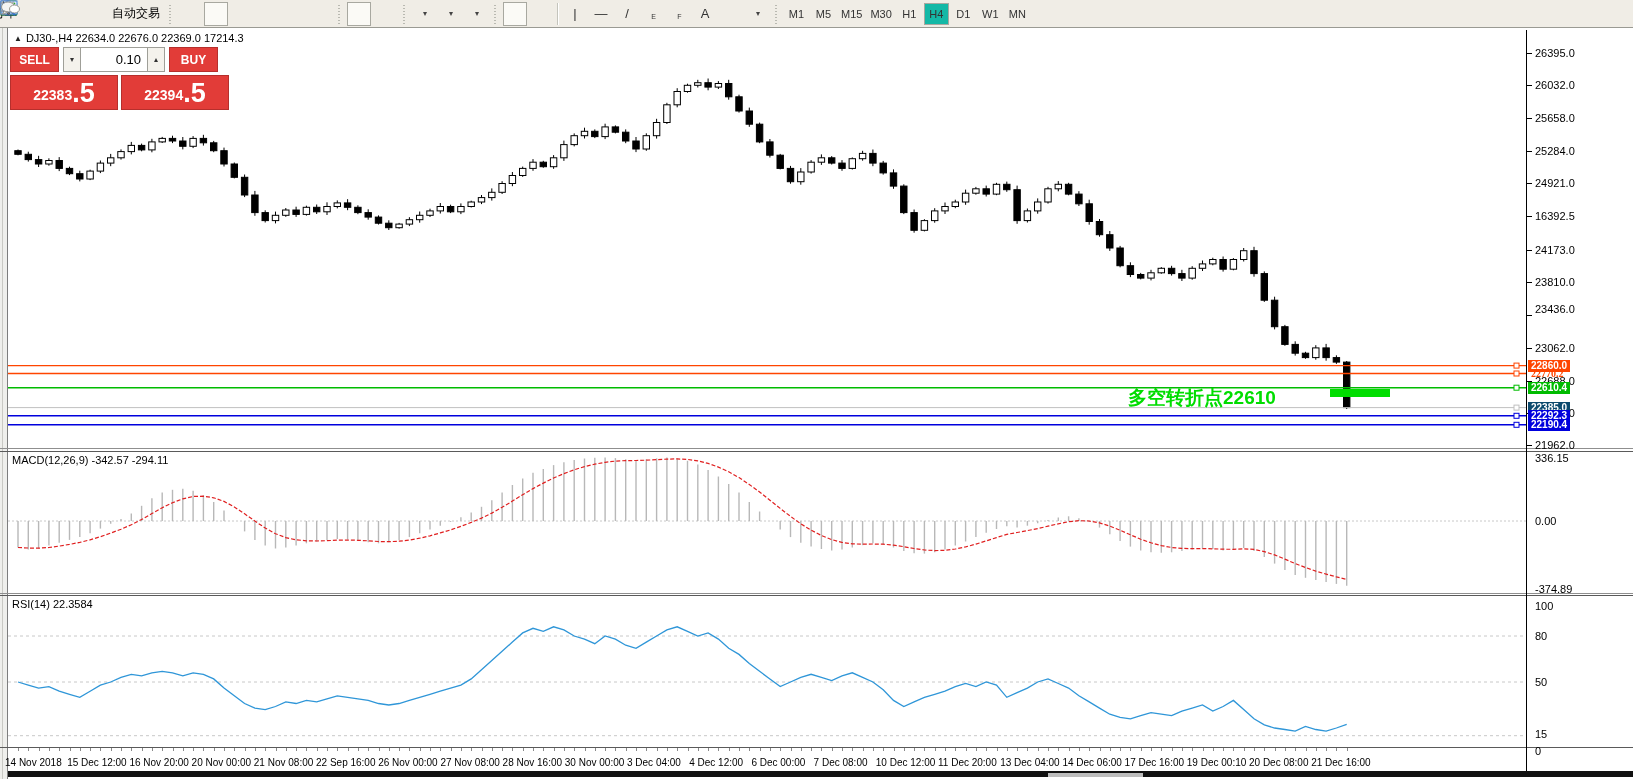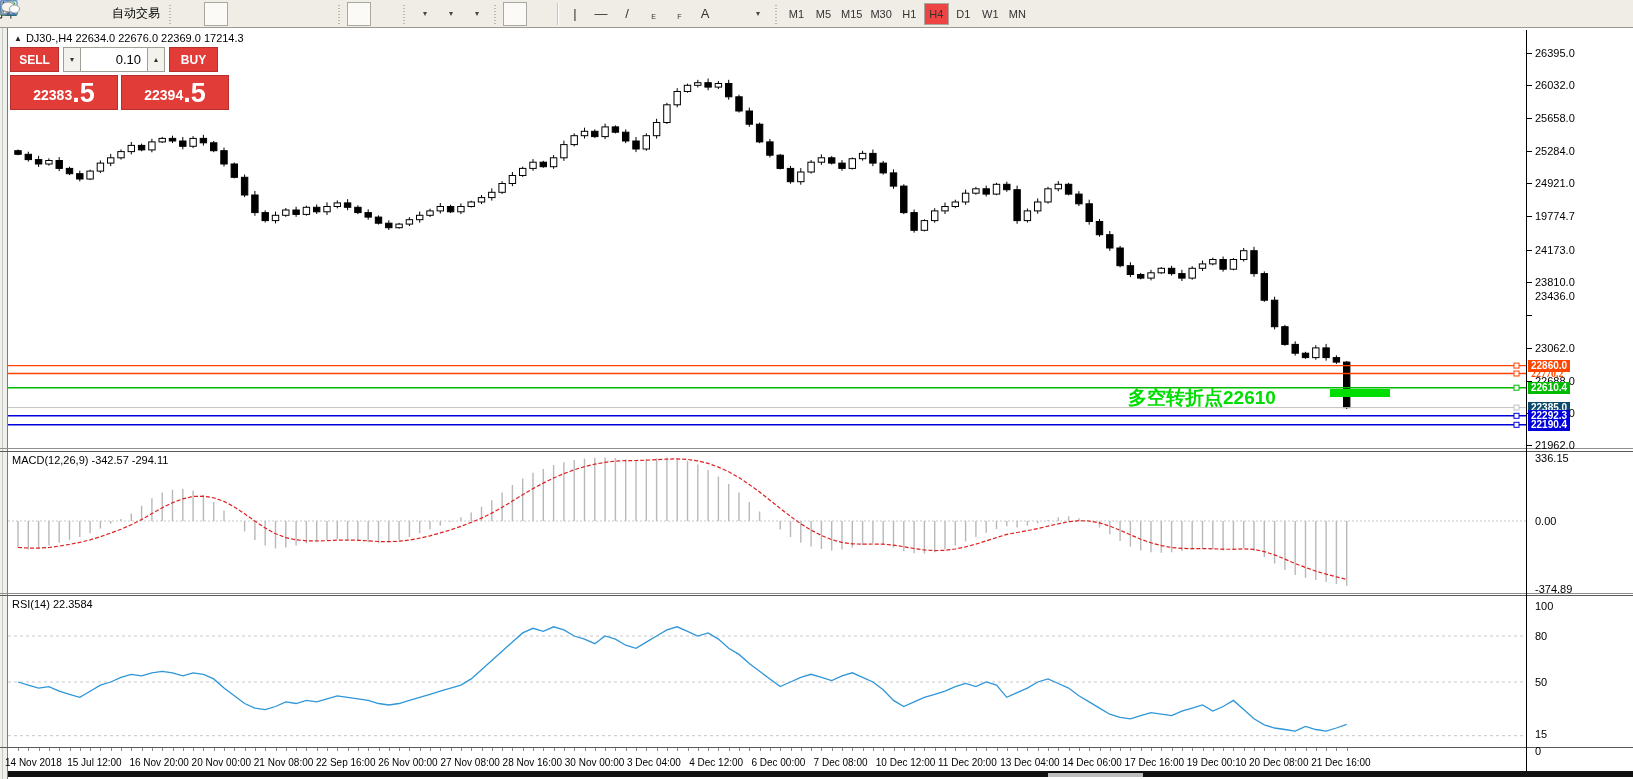--- a/index.html
+++ b/index.html
@@ -11,21 +11,21 @@
   .ib{height:24px;min-width:24px;display:flex;align-items:center;justify-content:center;
       background:transparent;border:1px solid transparent;margin:0 1px;padding:0 2px;box-sizing:border-box;}
   .ib.on{background:#fbfaf6;border:1px solid #a8a8a0;}
   .grip{width:5px;height:20px;margin:0 4px;background-image:repeating-linear-gradient(#b9b9b1 0 1px,transparent 1px 3px);background-size:2px 100%;background-repeat:repeat-y;background-position:1px 1px;}
   .vsep{width:1px;height:22px;background:#c4c4bc;border-right:1px solid #fff;margin:0 3px;}
   .order-clip{width:28px;overflow:hidden;white-space:nowrap;font-size:12px;color:#000;margin-right:2px;}
   .order-clip span{display:inline-block;margin-left:-7px;}
   .autot{font-size:12px;color:#000;gap:3px;}
   .tf{font-size:11px;color:#333;height:22px;min-width:25px;display:flex;align-items:center;justify-content:center;
       border:1px solid transparent;margin:0 1px;padding:0 2px;box-sizing:border-box;}
-  .tf.on{background:#ef4444;border:1px solid #a8a8a0;}
+  .tf.on{background:#14b8a6;border:1px solid #a8a8a0;}
   .caret{font-size:8px;color:#444;margin-left:2px;}
   .glyph{font-size:13px;color:#333;}
   .sub{font-size:7px;color:#333;margin-left:1px;margin-top:6px;}
   .spacer{flex:1;}
   
   .left-strip{position:absolute;left:0;top:28px;width:8px;height:751px;background:#efefec;
               border-right:1px solid #7d7d7d;box-sizing:border-box;}
   .left-strip:before{content:"";position:absolute;left:2px;top:0;width:1px;height:100%;background:#c9c9c4;}
   .pane{position:absolute;left:8px;width:1518px;background:#fff;overflow:hidden;}
   #main-pane{top:30px;height:417px;}
@@ -737,27 +737,27 @@
     <div class="ptick" style="top:53.0px">26395.0</div>
     <div class="ptickdash" style="top:85.1px"></div>
     <div class="ptick" style="top:85.1px">26032.0</div>
     <div class="ptickdash" style="top:118.2px"></div>
     <div class="ptick" style="top:118.2px">25658.0</div>
     <div class="ptickdash" style="top:151.3px"></div>
     <div class="ptick" style="top:151.3px">25284.0</div>
     <div class="ptickdash" style="top:183.4px"></div>
     <div class="ptick" style="top:183.4px">24921.0</div>
     <div class="ptickdash" style="top:216.4px"></div>
-    <div class="ptick" style="top:216.4px">19774.7</div>
+    <div class="ptick" style="top:216.4px">16392.5</div>
     <div class="ptickdash" style="top:249.5px"></div>
     <div class="ptick" style="top:249.5px">24173.0</div>
     <div class="ptickdash" style="top:281.6px"></div>
     <div class="ptick" style="top:281.6px">23810.0</div>
     <div class="ptickdash" style="top:314.7px"></div>
-    <div class="ptick" style="top:296px">23436.0</div>
+    <div class="ptick" style="top:309px">23436.0</div>
     <div class="ptickdash" style="top:347.7px"></div>
     <div class="ptick" style="top:347.7px">23062.0</div>
     <div class="ptickdash" style="top:380.8px"></div>
     <div class="ptick" style="top:380.8px">22688.0</div>
     <div class="ptickdash" style="top:412.9px"></div>
     <div class="ptick" style="top:412.9px">22325.0</div>
     <div class="ptickdash" style="top:445.0px"></div>
     <div class="ptick" style="top:445.0px">21962.0</div>
     <div class="ptag" style="top:365.6px;background:#ff4500;color:#ffffff;">22860.0</div>
     <div class="ptag" style="top:373.5px;color:#ff4500;font-family:Liberation Serif, serif;">22770.2</div>
@@ -897,21 +897,21 @@
     <div class="btick" style="left:1264.3px"></div>
     <div class="btick" style="left:1274.6px"></div>
     <div class="btick" style="left:1284.9px"></div>
     <div class="btick" style="left:1295.2px"></div>
     <div class="btick" style="left:1305.5px"></div>
     <div class="btick" style="left:1315.8px"></div>
     <div class="btick" style="left:1326.1px"></div>
     <div class="btick" style="left:1336.4px"></div>
     <div class="btick" style="left:1346.7px"></div>
     <div class="dlab" style="left:5.0px">14 Nov 2018</div>
-    <div class="dlab" style="left:67.2px">15 Jul 12:00</div>
+    <div class="dlab" style="left:67.2px">15 Dec 12:00</div>
     <div class="dlab" style="left:129.4px">16 Nov 20:00</div>
     <div class="dlab" style="left:191.6px">20 Nov 00:00</div>
     <div class="dlab" style="left:253.8px">21 Nov 08:00</div>
     <div class="dlab" style="left:316.0px">22 Sep 16:00</div>
     <div class="dlab" style="left:378.2px">26 Nov 00:00</div>
     <div class="dlab" style="left:440.4px">27 Nov 08:00</div>
     <div class="dlab" style="left:502.6px">28 Nov 16:00</div>
     <div class="dlab" style="left:564.8px">30 Nov 00:00</div>
     <div class="dlab" style="left:627.0px">3 Dec 04:00</div>
     <div class="dlab" style="left:689.2px">4 Dec 12:00</div>

